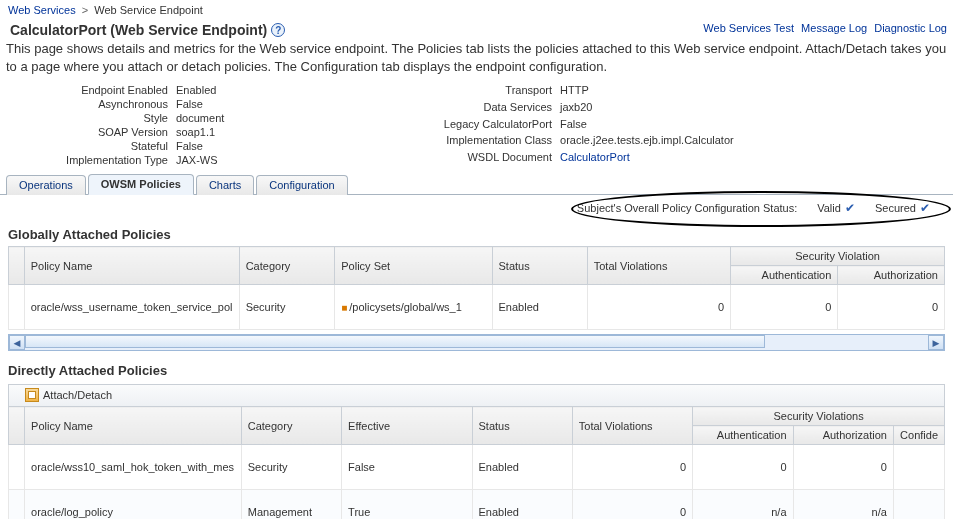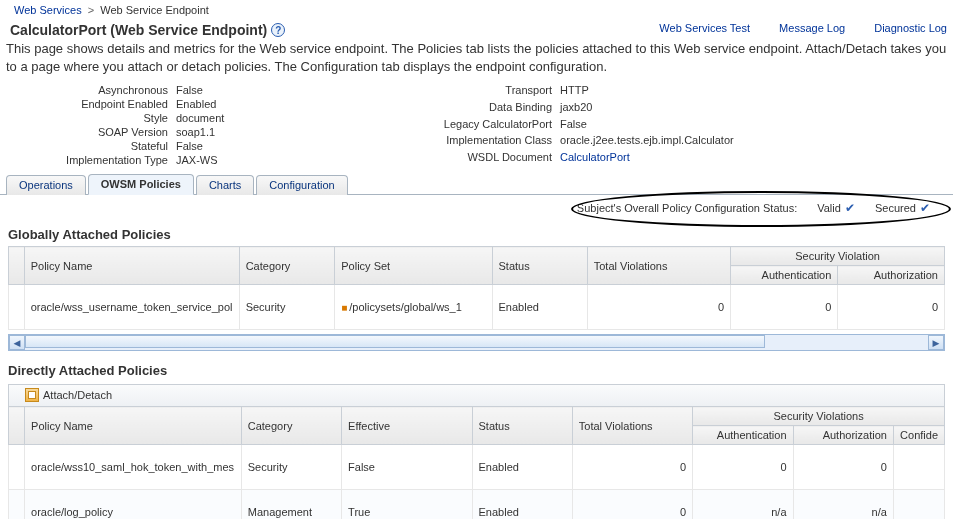--- a/index.html
+++ b/index.html
@@ -4,32 +4,32 @@
   <style>
     * { box-sizing: border-box; margin: 0; padding: 0; }
     body {
       font-family: Tahoma, Arial, sans-serif;
       font-size: 11px;
       color: #333;
       background: #fff;
       width: 953px;
     }
     a { color: #003399; text-decoration: none; cursor: pointer; }
-    .breadcrumb { padding: 4px 14px; color: #003399; font-size: 11px; }
+    .breadcrumb { padding: 4px 8px; color: #003399; font-size: 11px; }
     .breadcrumb .sep { color: #666; margin: 0 3px; }
     .breadcrumb .current { color: #333; }
     .title-row { display: flex; align-items: flex-start; justify-content: space-between; padding: 2px 6px 0 10px; }
     h2.title { font-size: 14px; font-weight: bold; color: #333; display: flex; align-items: center; }
     .help-icon {
       display: inline-flex; align-items: center; justify-content: center;
       width: 14px; height: 14px; border-radius: 50%;
       border: 1px solid #2a5db0; color: #2a5db0; font-size: 10px;
       margin-left: 4px; font-weight: bold; background: #eaf2fb;
     }
-    .actions a { margin-left: 26px; font-size: 11px; }
+    .actions a { margin-left: 4px; font-size: 11px; }
     .description { padding: 2px 6px 8px 6px; font-size: 13px; color: #333; line-height: 1.35; }
     .prop-columns { display: flex; padding: 0 6px 6px 6px; }
     .prop-col { display: table; }
     .prop-col.left { width: 44%; }
     .prop-col.right { width: 56%; }
     .prop-row { display: table-row; }
     .prop-label {
       display: table-cell;
       text-align: right;
       padding: 1px 8px 1px 0;
@@ -182,28 +182,28 @@
     <a>Message Log</a>
     <a>Diagnostic Log</a>
   </div>
 </div>
 
 <div class="description">This page shows details and metrics for the Web service endpoint. The Policies tab lists the policies attached to this Web service endpoint. Attach/Detach takes you to a page where you attach or detach policies. The Configuration tab displays the endpoint configuration.</div>
 
 <div class="prop-columns">
   <div class="prop-col left">
     <div class="prop-row">
+        <span class="prop-label">Endpoint Enabled</span>
+        <span class="prop-value">Enabled</span>
+      </div>
+    <div class="prop-row">
         <span class="prop-label">Asynchronous</span>
         <span class="prop-value">False</span>
       </div>
     <div class="prop-row">
-        <span class="prop-label">Endpoint Enabled</span>
-        <span class="prop-value">Enabled</span>
-      </div>
-    <div class="prop-row">
         <span class="prop-label">Style</span>
         <span class="prop-value">document</span>
       </div>
     <div class="prop-row">
         <span class="prop-label">SOAP Version</span>
         <span class="prop-value">soap1.1</span>
       </div>
     <div class="prop-row">
         <span class="prop-label">Stateful</span>
         <span class="prop-value">False</span>
@@ -212,21 +212,21 @@
         <span class="prop-label">Implementation Type</span>
         <span class="prop-value">JAX-WS</span>
       </div>
   </div>
   <div class="prop-col right">
     <div class="prop-row">
         <span class="prop-label">Transport</span>
         <span class="prop-value">HTTP</span>
       </div>
     <div class="prop-row">
-        <span class="prop-label">Data Binding</span>
+        <span class="prop-label">Data Services</span>
         <span class="prop-value">jaxb20</span>
       </div>
     <div class="prop-row">
         <span class="prop-label">Legacy CalculatorPort</span>
         <span class="prop-value">False</span>
       </div>
     <div class="prop-row">
         <span class="prop-label">Implementation Class</span>
         <span class="prop-value">oracle.j2ee.tests.ejb.impl.Calculator</span>
       </div>

